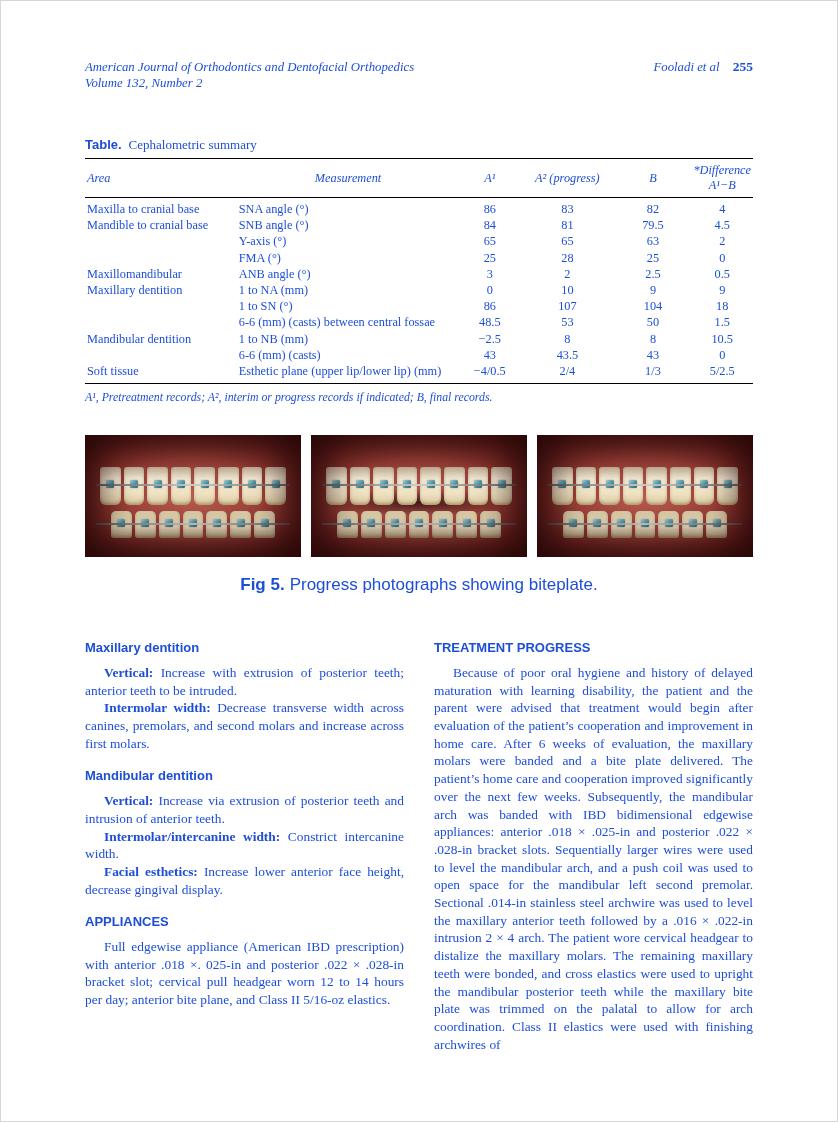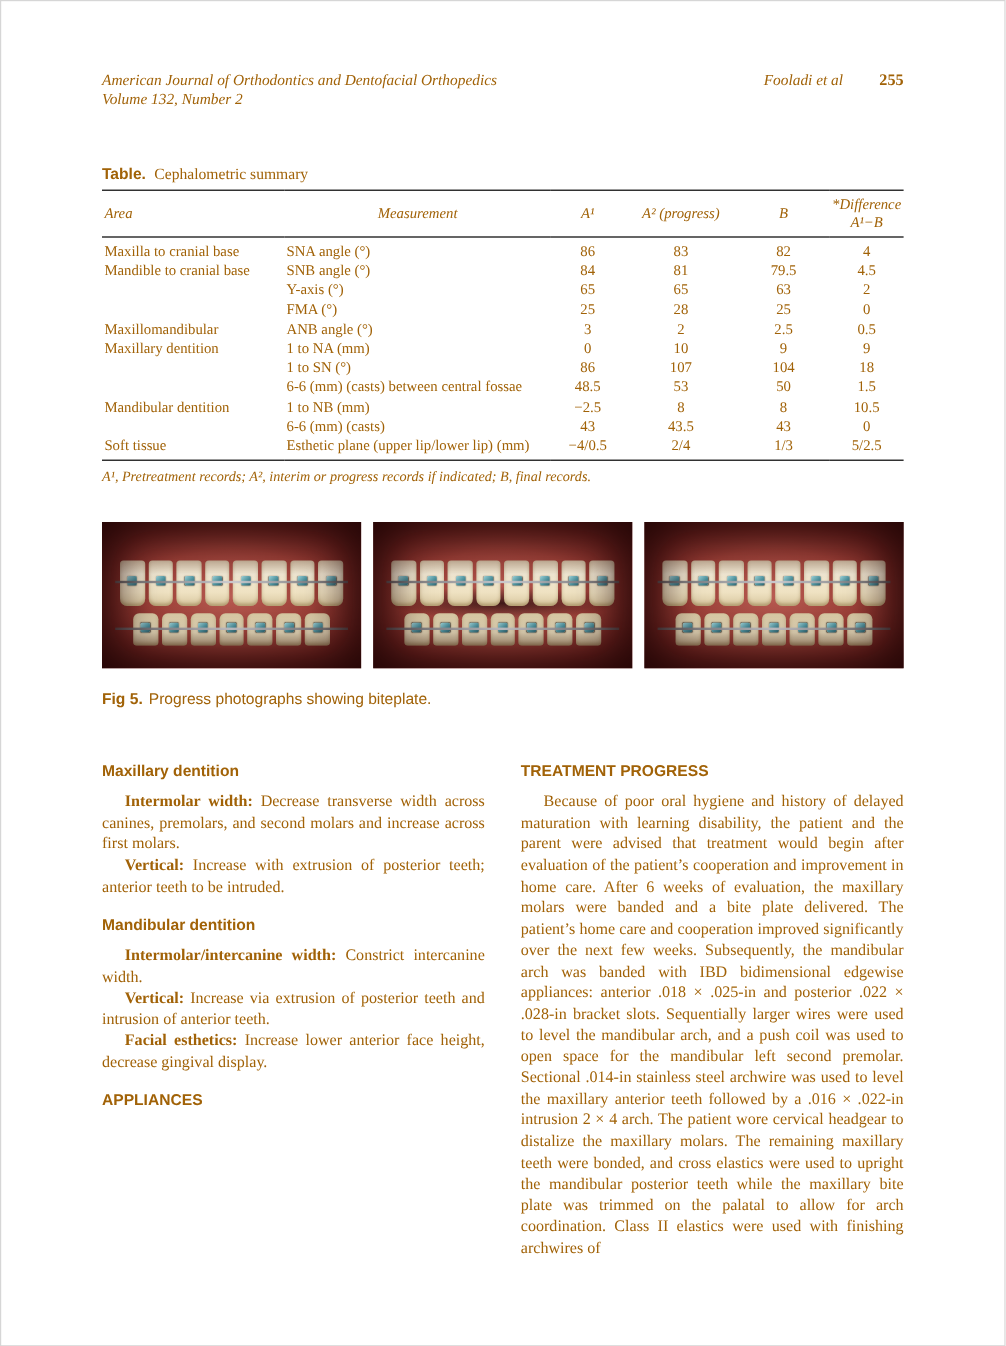--- a/index.html
+++ b/index.html
@@ -1,28 +1,28 @@
 <!DOCTYPE html>
 <html><head>
 <meta charset="utf-8">
 <style>
   html,body { margin:0; padding:0; background:#e9e9e9; }
   .page {
     width:838px; height:1122px; margin:0 auto; box-sizing:border-box;
     background:#ffffff; border:1px solid #d6d6d6;
     padding:58px 84px 0 84px;
-    font-family:"Liberation Serif", serif; color:#a16207;
+    font-family:"Liberation Serif", serif; color:#1d4ed8;
     position:relative; overflow:hidden;
   }
 
   
   .running-head { display:flex; justify-content:space-between; align-items:flex-start;
     font-size:12.8px; font-style:italic; line-height:16px; }
   .rh-right { white-space:nowrap; }
-  .pagenum { font-style:normal; font-weight:bold; margin-left:27px; font-size:13.5px; }
+  .pagenum { font-style:normal; font-weight:bold; margin-left:10px; font-size:13.5px; }
 
   
   .table-block { margin-top:46px; }
   .table-caption { font-size:13px; margin-bottom:5px; }
   .cap-label { font-family:"Liberation Sans", sans-serif; font-weight:bold; font-size:13px; margin-right:7px; }
   table.ceph { width:100%; border-collapse:collapse; border-top:1.5px solid #000;
     border-bottom:1.5px solid #000; font-size:12.3px; }
   table.ceph thead th { font-style:italic; font-weight:normal; border-bottom:1px solid #000;
     padding:4px 2px; text-align:center; }
   table.ceph thead th.c0 { text-align:left; }
@@ -55,22 +55,22 @@
   .teeth-row.lower .tooth { border-radius:5px 5px 3px 3px;
     background: linear-gradient(0deg, #c4b190 0%, #e9ddbd 40%, #d9c9a4 100%); }
   .tooth::after { content:""; position:absolute; left:50%; top:46%; width:8px; height:8px;
     transform:translate(-50%,-50%); border-radius:1.5px;
     background: linear-gradient(135deg, #9fd4da 0%, #4e939f 55%, #2d6470 100%);
     box-shadow:0 0 1px rgba(0,0,0,0.6); }
   .wire { position:absolute; left:5%; right:5%; height:2px; z-index:2;
     background: linear-gradient(90deg, rgba(90,90,95,0.9), rgba(205,205,210,0.95), rgba(90,90,95,0.9)); }
   .wire.wire-upper { top:calc(26% + 17px); }
   .wire.wire-lower { top:calc(62% + 12px); }
-  .fig-caption { text-align:left; margin-top:18px;
-    font-family:"Liberation Sans", sans-serif; font-size:13px; }
+  .fig-caption { text-align:center; margin-top:18px;
+    font-family:"Liberation Sans", sans-serif; font-size:17px; }
   .fig-label { font-weight:bold; margin-right:5px; }
 
   
   .two-col { display:flex; gap:30px; margin-top:44px; }
   .col { flex:1; font-size:13.4px; line-height:17.7px; text-align:justify; }
   .col-heading { font-family:"Liberation Sans", sans-serif; font-weight:bold; font-size:13px;
     margin:15px 0 7px 0; text-align:left; }
   .col-heading.first { margin-top:0; }
   .body-p { margin:0; text-indent:19px; }
   .lead { font-weight:bold; }
@@ -275,29 +275,30 @@
     </div>
     <figcaption class="fig-caption">
       <span class="fig-label">Fig 5.</span><span>Progress photographs showing biteplate.</span>
     </figcaption>
   </figure>
 
   <main class="two-col">
 
     <div class="col">
       <h3 class="col-heading first">Maxillary dentition</h3>
+      <p class="body-p"><b class="lead">Vertical:</b> <span>Increase with extrusion of posterior teeth; anterior teeth to be intruded.</span></p>
       <p class="body-p"><b class="lead">Intermolar width:</b> <span>Decrease transverse width across canines, premolars, and second molars and increase across first molars.</span></p>
-      <p class="body-p"><b class="lead">Vertical:</b> <span>Increase with extrusion of posterior teeth; anterior teeth to be intruded.</span></p>
 
       <h3 class="col-heading">Mandibular dentition</h3>
+      <p class="body-p"><b class="lead">Vertical:</b> <span>Increase via extrusion of posterior teeth and intrusion of anterior teeth.</span></p>
       <p class="body-p"><b class="lead">Intermolar/intercanine width:</b> <span>Constrict intercanine width.</span></p>
-      <p class="body-p"><b class="lead">Vertical:</b> <span>Increase via extrusion of posterior teeth and intrusion of anterior teeth.</span></p>
       <p class="body-p"><b class="lead">Facial esthetics:</b> <span>Increase lower anterior face height, decrease gingival display.</span></p>
 
       <h3 class="col-heading">APPLIANCES</h3>
+      <p class="body-p"><span>Full edgewise appliance (American IBD prescription) with anterior .018 ×. 025-in and posterior .022 × .028-in bracket slot; cervical pull headgear worn 12 to 14 hours per day; anterior bite plane, and Class II 5/16-oz elastics.</span></p>
     </div>
 
     <div class="col">
       <h3 class="col-heading first">TREATMENT PROGRESS</h3>
       <p class="body-p"><span>Because of poor oral hygiene and history of delayed maturation with learning disability, the patient and the parent were advised that treatment would begin after evaluation of the patient’s cooperation and improvement in home care. After 6 weeks of evaluation, the maxillary molars were banded and a bite plate delivered. The patient’s home care and cooperation improved significantly over the next few weeks. Subsequently, the mandibular arch was banded with IBD bidimensional edgewise appliances: anterior .018 × .025-in and posterior .022 × .028-in bracket slots. Sequentially larger wires were used to level the mandibular arch, and a push coil was used to open space for the mandibular left second premolar. Sectional .014-in stainless steel archwire was used to level the maxillary anterior teeth followed by a .016 × .022-in intrusion 2 × 4 arch. The patient wore cervical headgear to distalize the maxillary molars. The remaining maxillary teeth were bonded, and cross elastics were used to upright the mandibular posterior teeth while the maxillary bite plate was trimmed on the palatal to allow for arch coordination. Class II elastics were used with finishing archwires of</span></p>
     </div>
 
   </main>
 
 </div>

